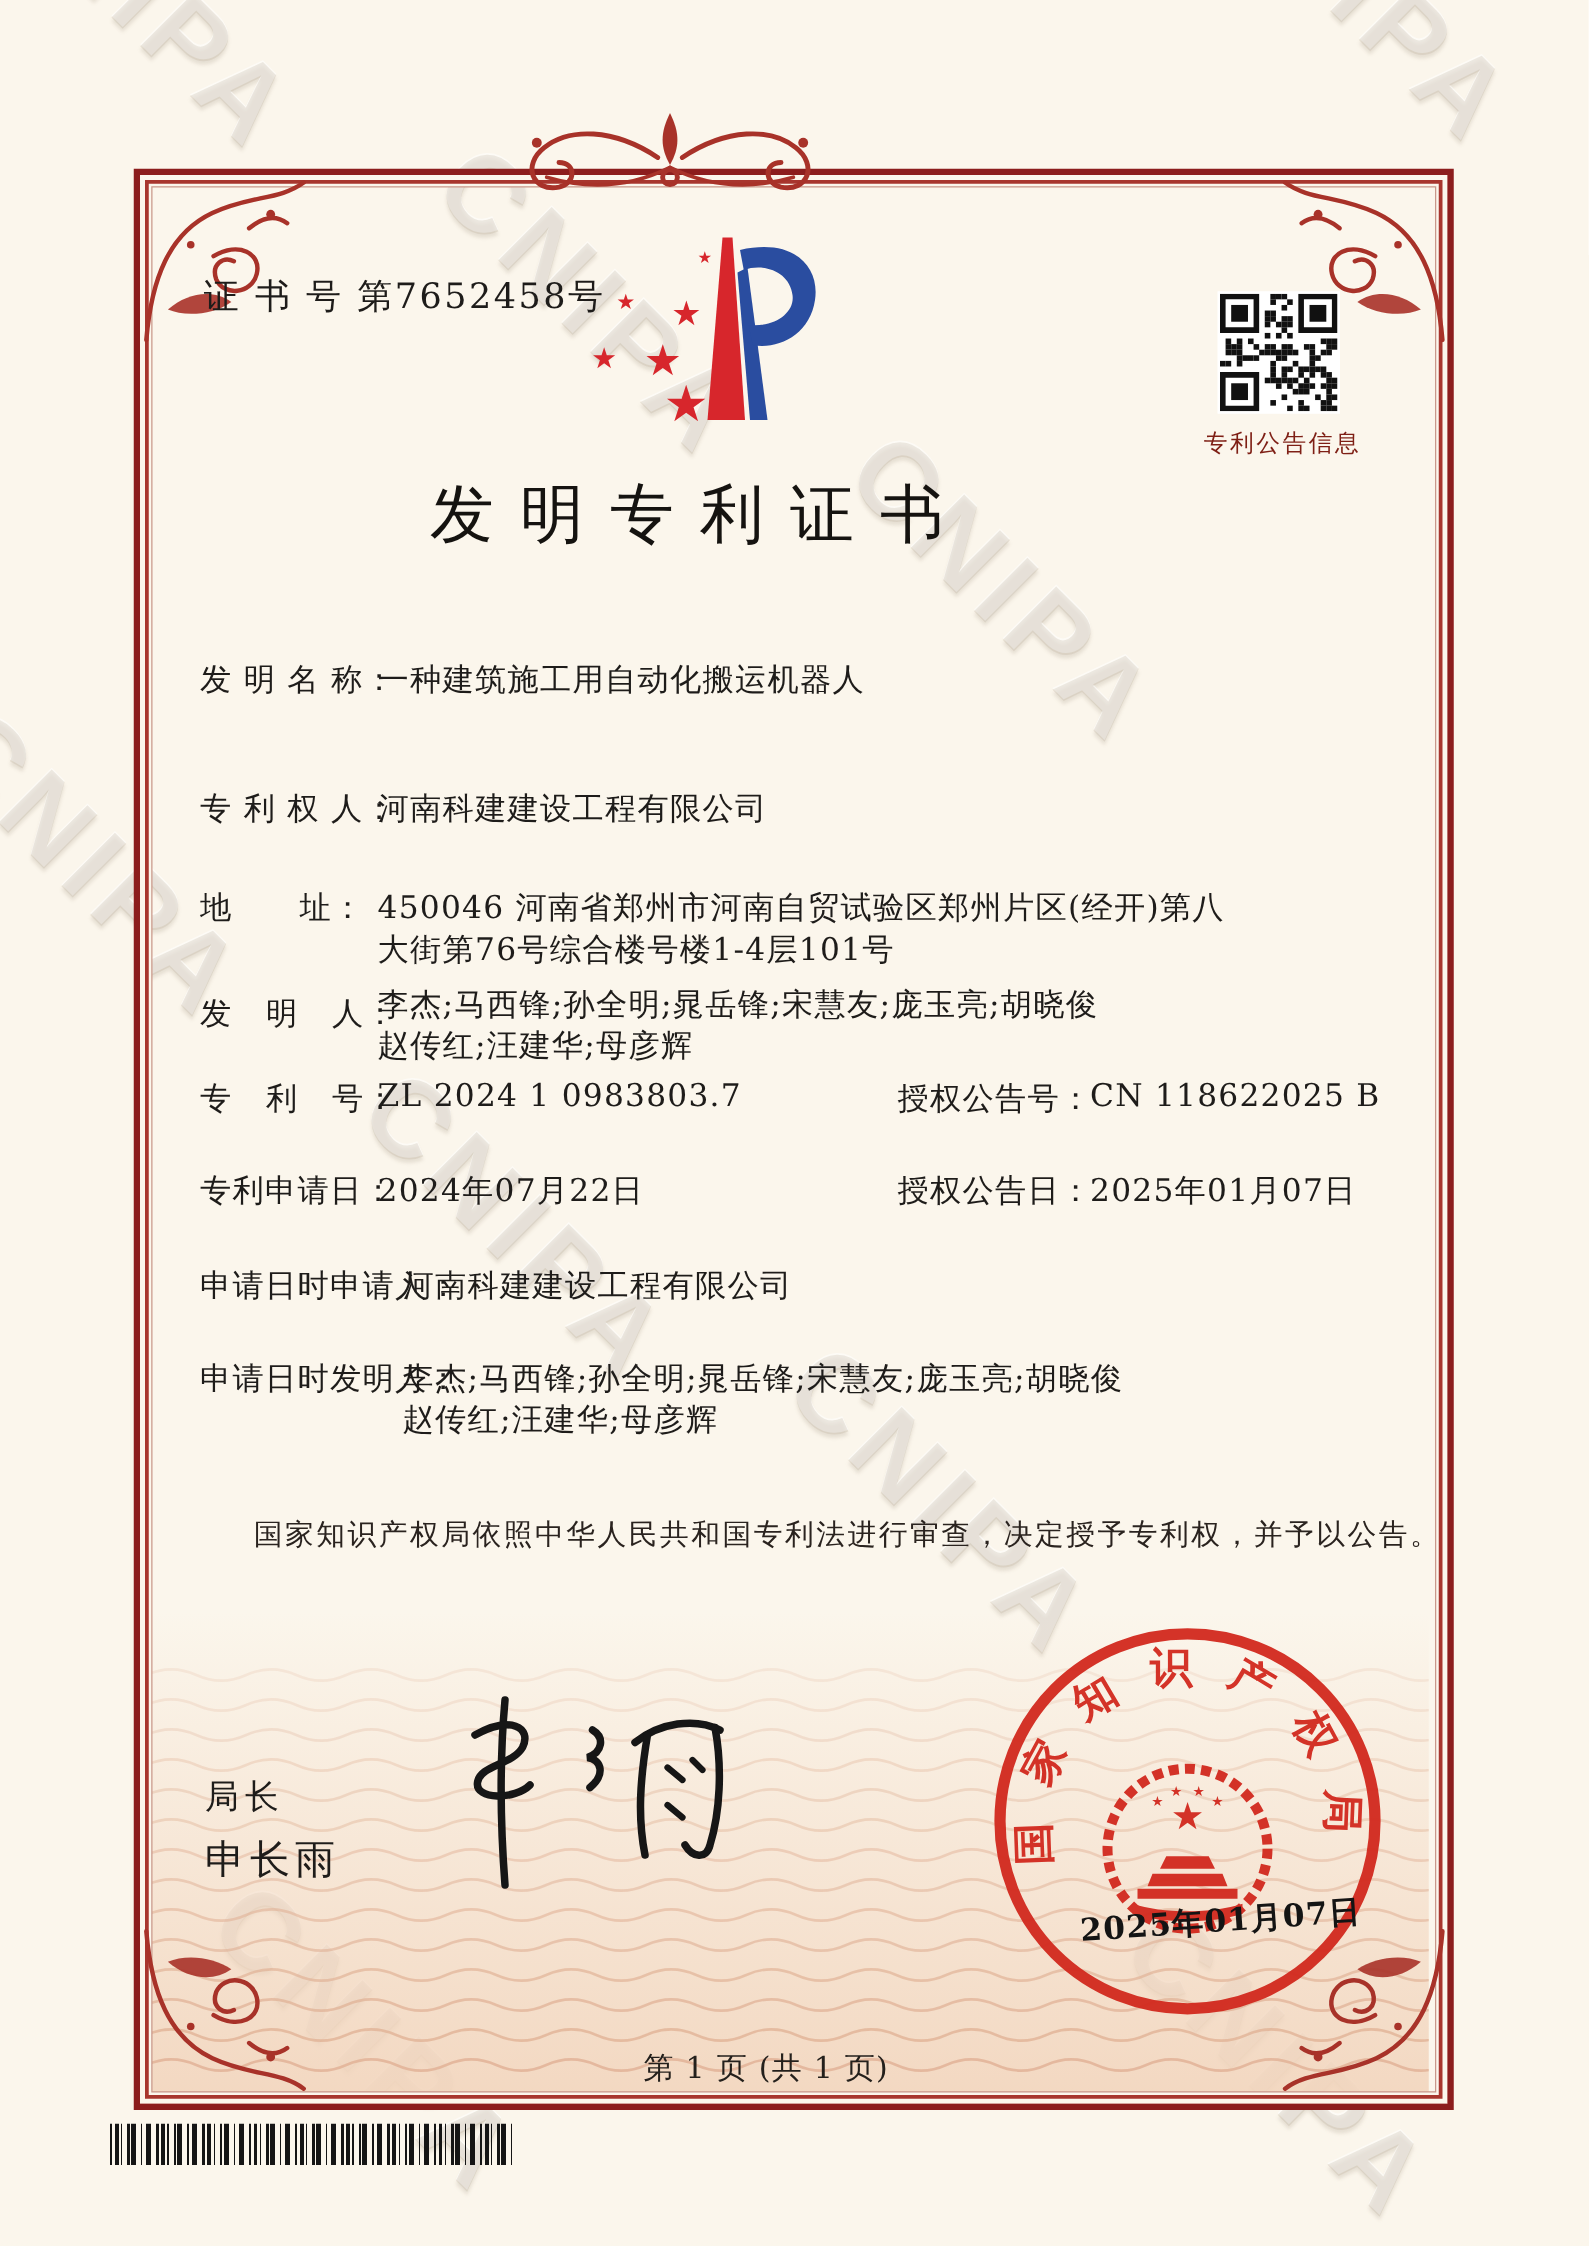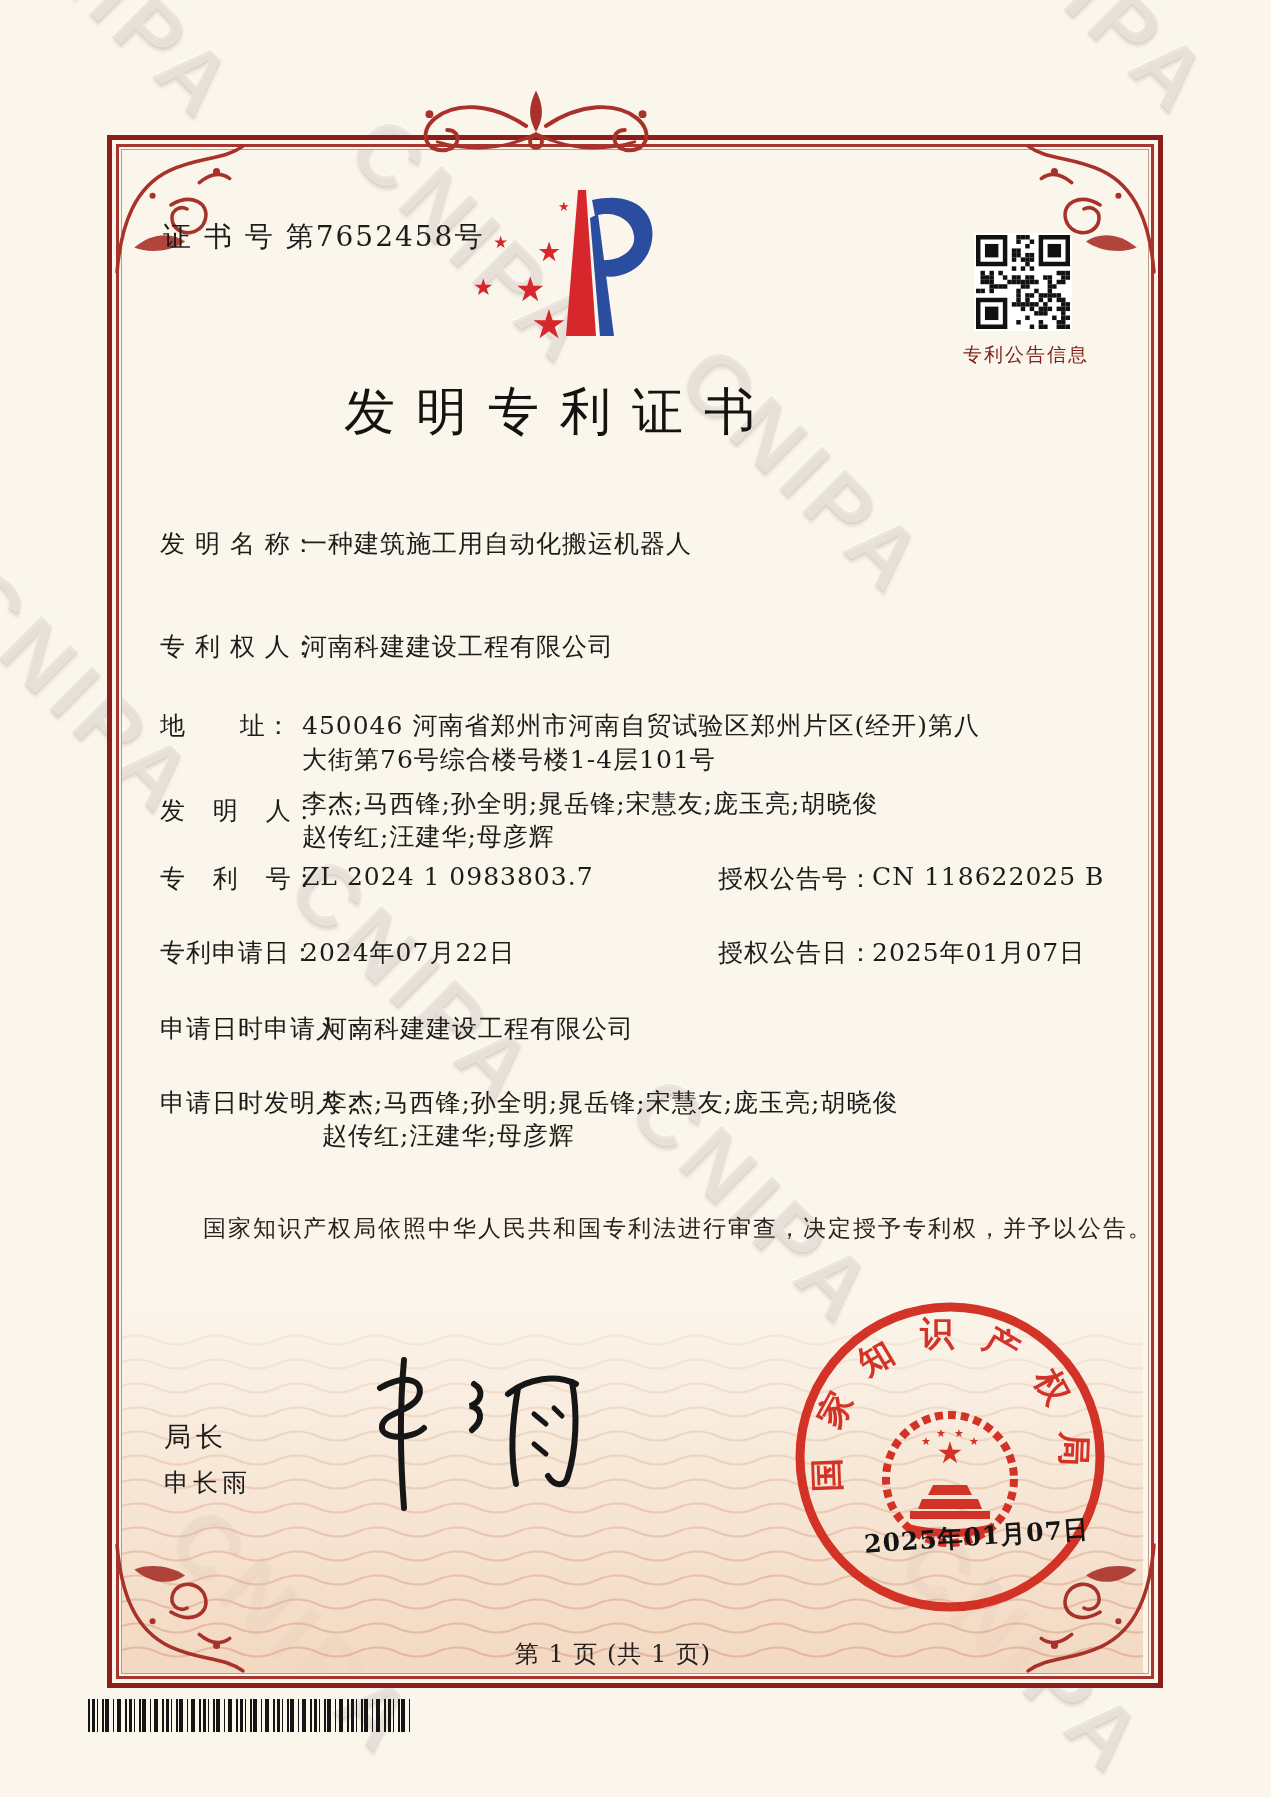--- a/index.html
+++ b/index.html
@@ -58,21 +58,21 @@
   .val.ind2{left:322px;}
   
   .legal{
     position:absolute;left:117px;top:1208px;width:1036px;text-align:center;
     font-size:23px;color:#2a231f;
   }
   .legal .l1{letter-spacing:2px;line-height:40px;text-align:right;}
   .legal .l2{letter-spacing:3px;line-height:40px;}
   
   .director-label{position:absolute;left:164px;top:1419px;font-size:27px;letter-spacing:5px;white-space:pre;}
-  .director-name{position:absolute;left:164px;top:1466px;font-size:25px;letter-spacing:4px;white-space:pre;}
+  .director-name{position:absolute;left:164px;top:1466px;font-size:32px;letter-spacing:4px;white-space:pre;}
   .sig{position:absolute;left:358px;top:1352px;width:240px;height:165px;}
   
   .seal{position:absolute;left:780px;top:1287px;width:340px;height:340px;opacity:0.95;}
   .seal-date{
     position:absolute;left:864px;top:1520px;font-size:25px;font-weight:600;color:#141414;
     transform:rotate(-4deg);white-space:pre;letter-spacing:1px;
   }
   
   .page-footer{position:absolute;left:413px;top:1638px;width:400px;text-align:center;
     font-size:24px;letter-spacing:1px;color:#24201c;white-space:pre;}

